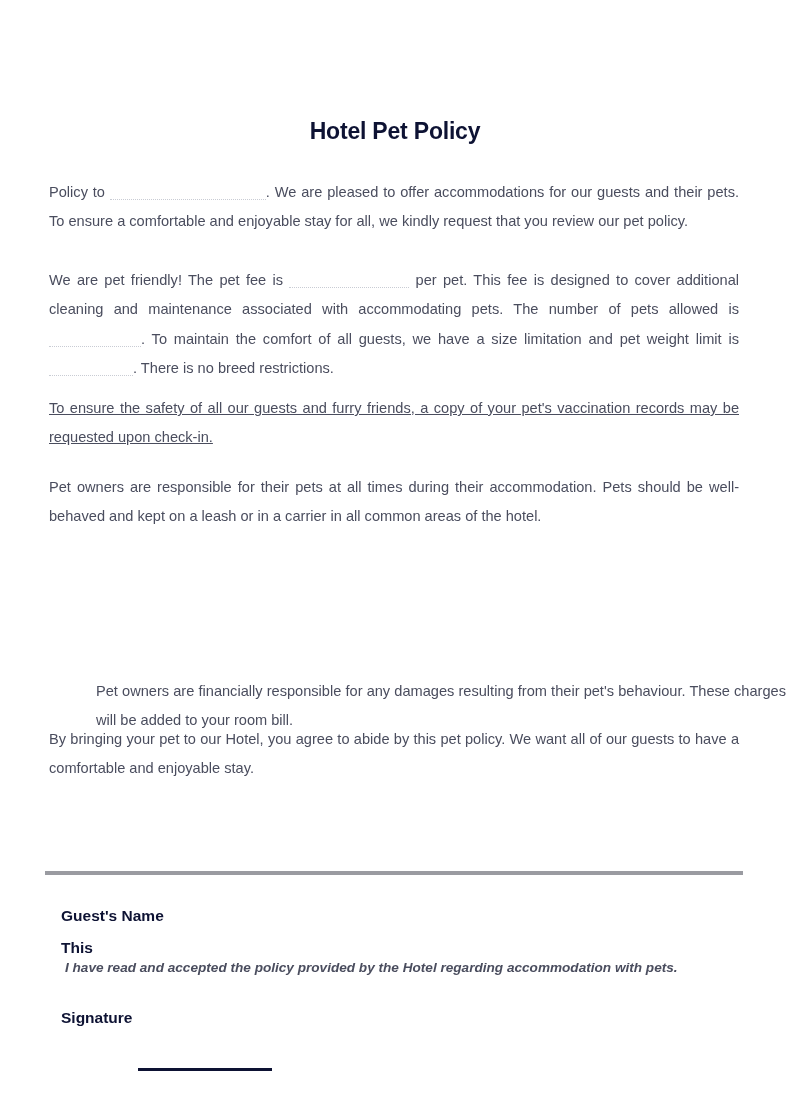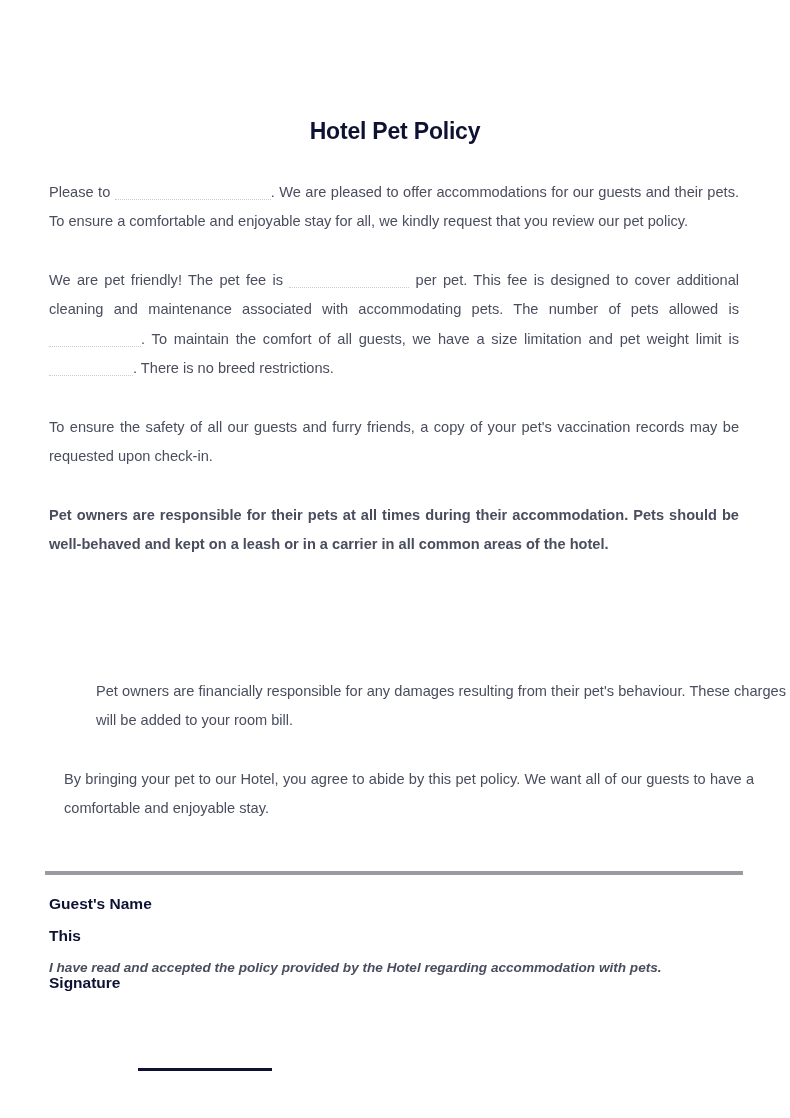--- a/index.html
+++ b/index.html
@@ -56,25 +56,25 @@
       width: 698px;
       height: 4px;
       background: #9a9ba1;
     }
     .field-label {
       position: absolute;
       left: 49px;
       font-size: 15.5px;
       font-weight: bold;
       color: #0d1233;
-      margin: 0;
+      margin: 12px;
     }
     .acceptance {
       position: absolute;
-      left: 49px;
+      left: 65px;
       top: 960px;
       font-size: 13.6px;
       font-weight: bold;
       font-style: italic;
       color: #4a4d5e;
       margin: 0;
     }
     .signature-line {
       position: absolute;
       left: 138px;
@@ -84,38 +84,38 @@
       background: #0d1233;
     }
   </style>
 </head>
 <body>
 
 <div class="page">
 
   <h1 class="title">Hotel Pet Policy</h1>
 
-  <p class="body-text" style="top:178px;"><span>Please to </span><span class="blank" style="width:156px;"></span><span>. We are pleased to offer accommodations for our guests and their pets. To ensure a comfortable and enjoyable stay for all, we kindly request that you review our pet policy.</span></p>
+  <p class="body-text" style="top:178px;"><span>Policy to </span><span class="blank" style="width:156px;"></span><span>. We are pleased to offer accommodations for our guests and their pets. To ensure a comfortable and enjoyable stay for all, we kindly request that you review our pet policy.</span></p>
 
   <p class="body-text" style="top:266px;"><span>We are pet friendly! The pet fee is </span><span class="blank" style="width:120px;"></span><span> per pet. This fee is designed to cover additional cleaning and maintenance associated with accommodating pets. The number of pets allowed is </span><span class="blank" style="width:92px;"></span><span>. To maintain the comfort of all guests, we have a size limitation and pet weight limit is </span><span class="blank" style="width:84px;"></span><span>. There is no breed restrictions.</span></p>
 
-  <p class="body-text" style="top:413px;">To ensure the safety of all our guests and furry friends, a copy of your pet's vaccination records may be requested upon check-in.</p>
+  <p class="body-text" style="top:394px;text-decoration:underline;">To ensure the safety of all our guests and furry friends, a copy of your pet's vaccination records may be requested upon check-in.</p>
 
-  <p class="body-text" style="top:501px;font-weight:bold;">Pet owners are responsible for their pets at all times during their accommodation. Pets should be well-behaved and kept on a leash or in a carrier in all common areas of the hotel.</p>
+  <p class="body-text" style="top:473px;">Pet owners are responsible for their pets at all times during their accommodation. Pets should be well-behaved and kept on a leash or in a carrier in all common areas of the hotel.</p>
 
 
   <p class="body-text" style="top:677px;margin-left:47px;">Pet owners are financially responsible for any damages resulting from their pet's behaviour. These charges will be added to your room bill.</p>
 
-  <p class="body-text" style="top:765px;margin-left:15px;">By bringing your pet to our Hotel, you agree to abide by this pet policy. We want all of our guests  to have a comfortable and enjoyable stay.</p>
+  <p class="body-text" style="top:725px;">By bringing your pet to our Hotel, you agree to abide by this pet policy. We want all of our guests  to have a comfortable and enjoyable stay.</p>
 
   <div class="separator"></div>
 
   <p class="field-label" style="top:895px;">Guest's Name</p>
 
   <p class="field-label" style="top:927px;">This</p>
 
   <p class="acceptance">I have read and accepted the policy provided by the Hotel regarding accommodation with pets.</p>
 
-  <p class="field-label" style="top:974px;">Signature</p>
+  <p class="field-label" style="top:997px;">Signature</p>
 
   <div class="signature-line"></div>
 
 </div>
 
 </body></html>

